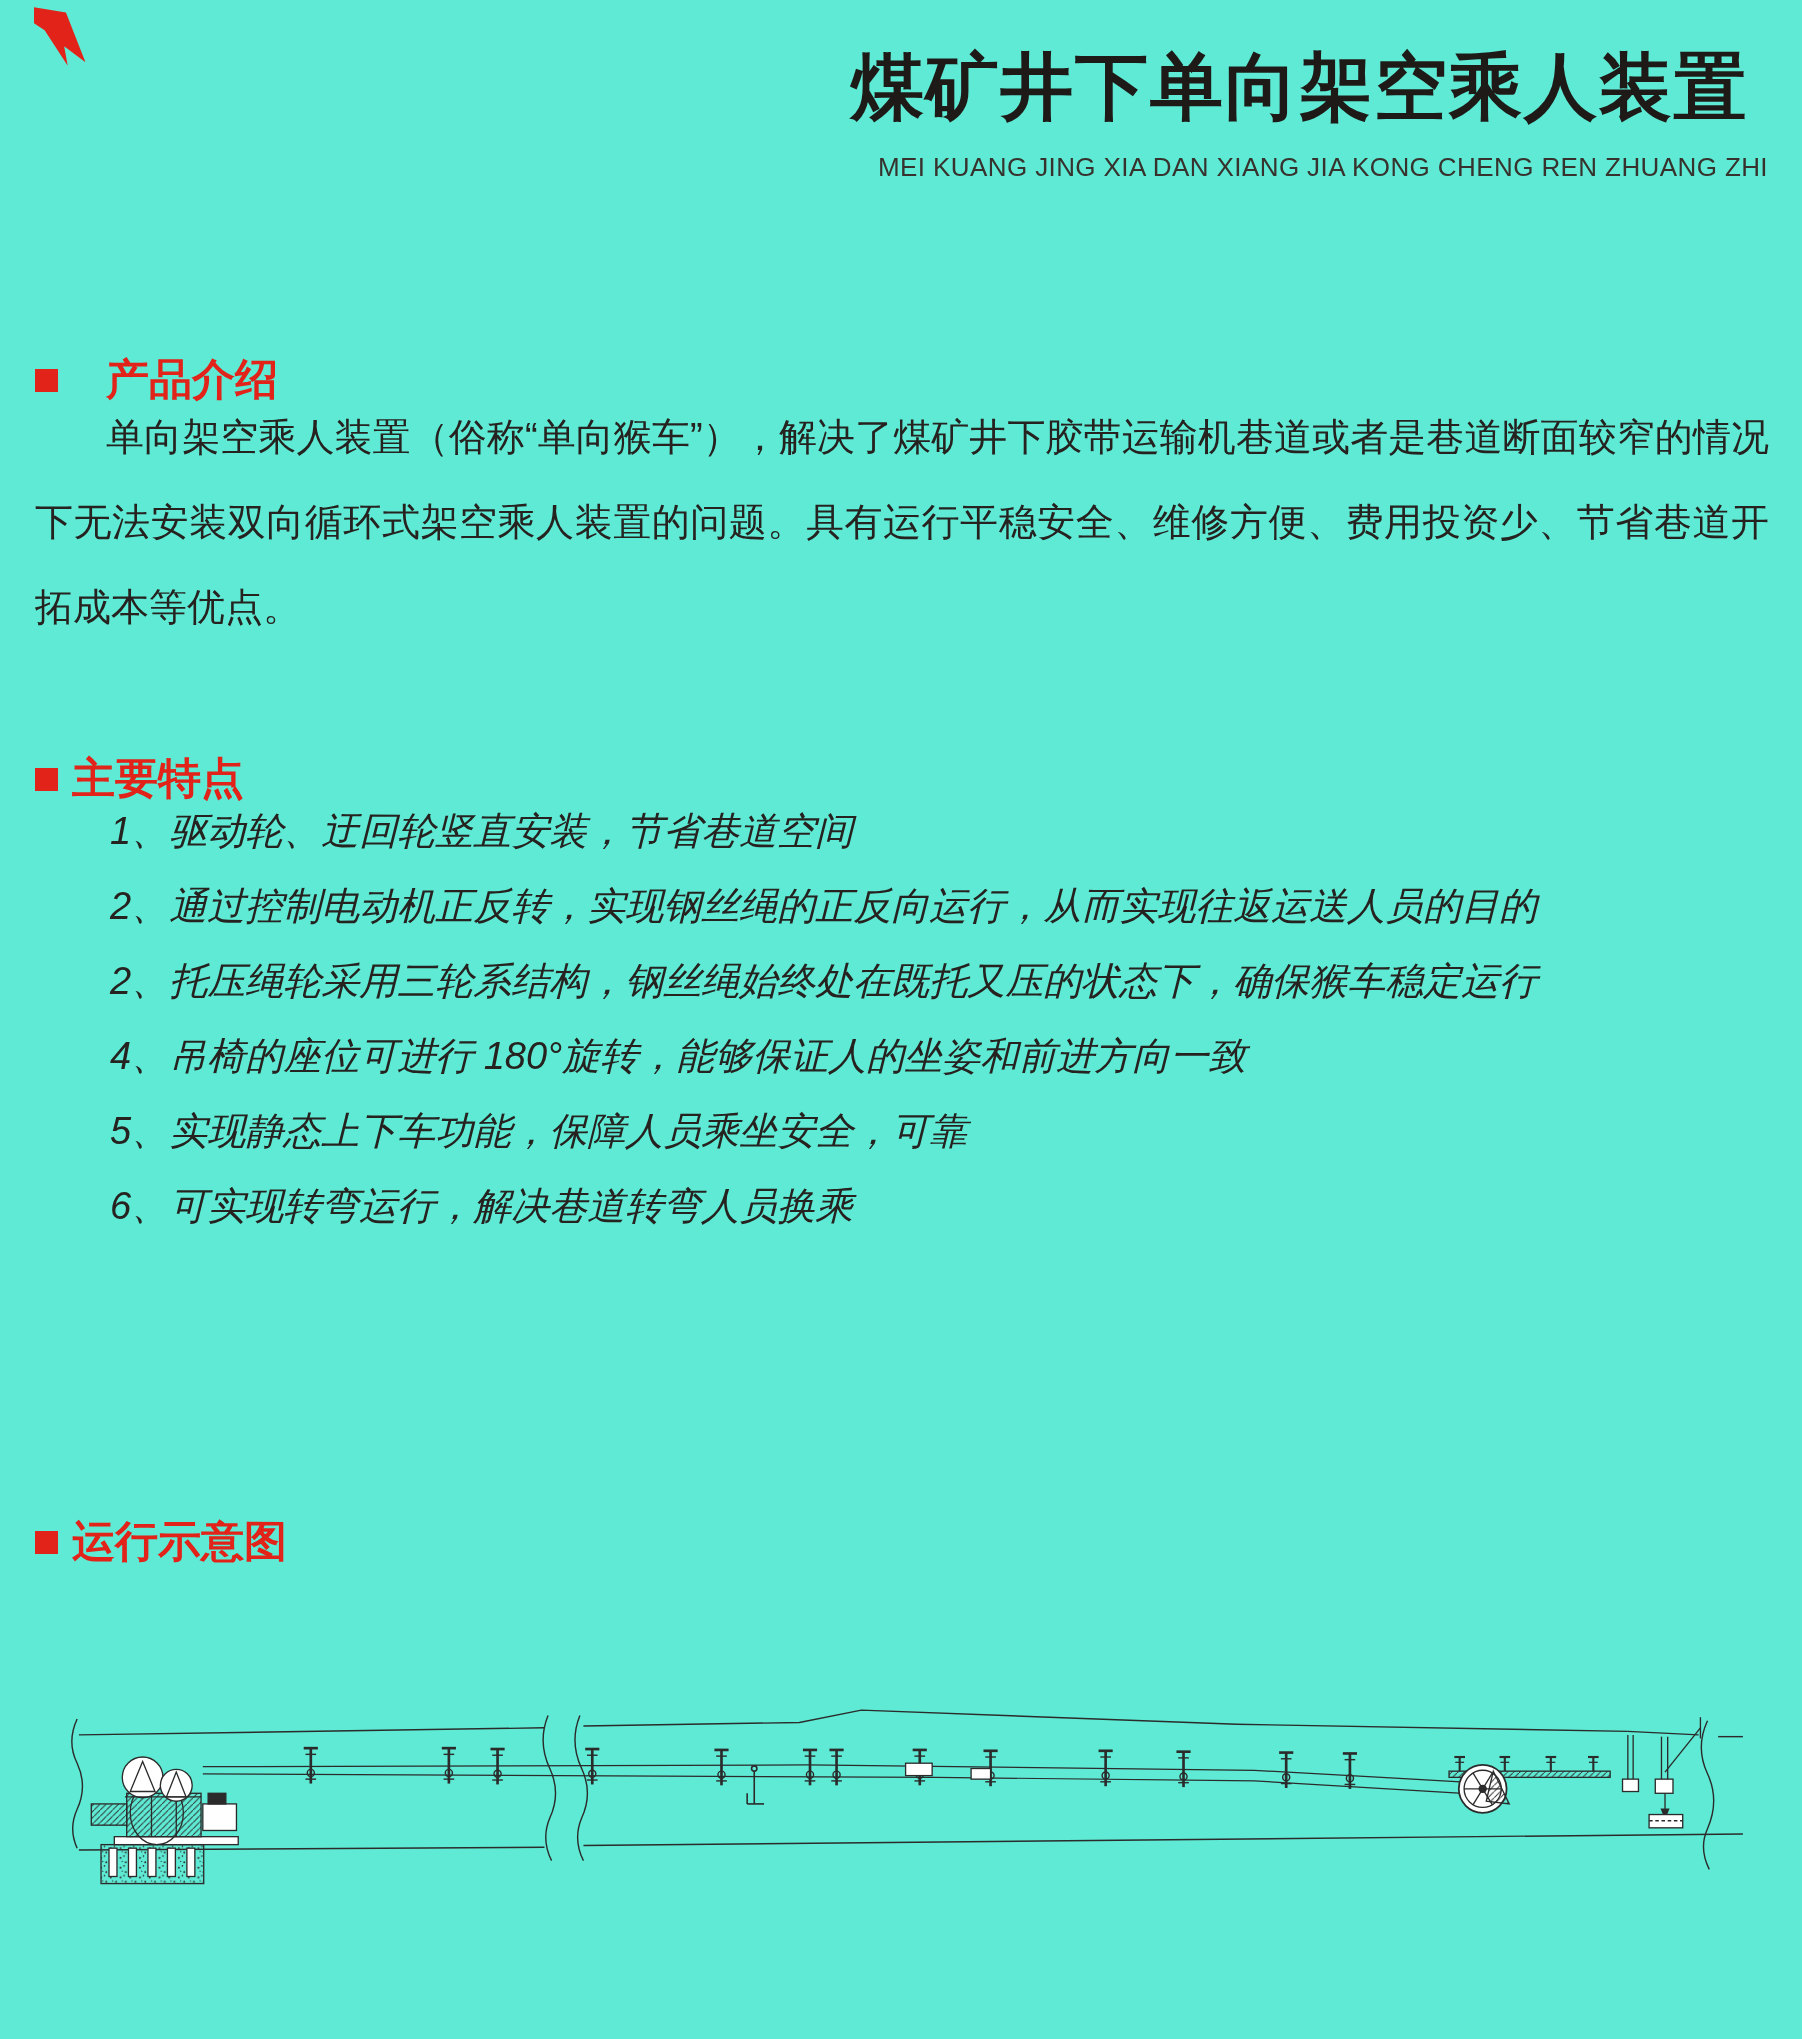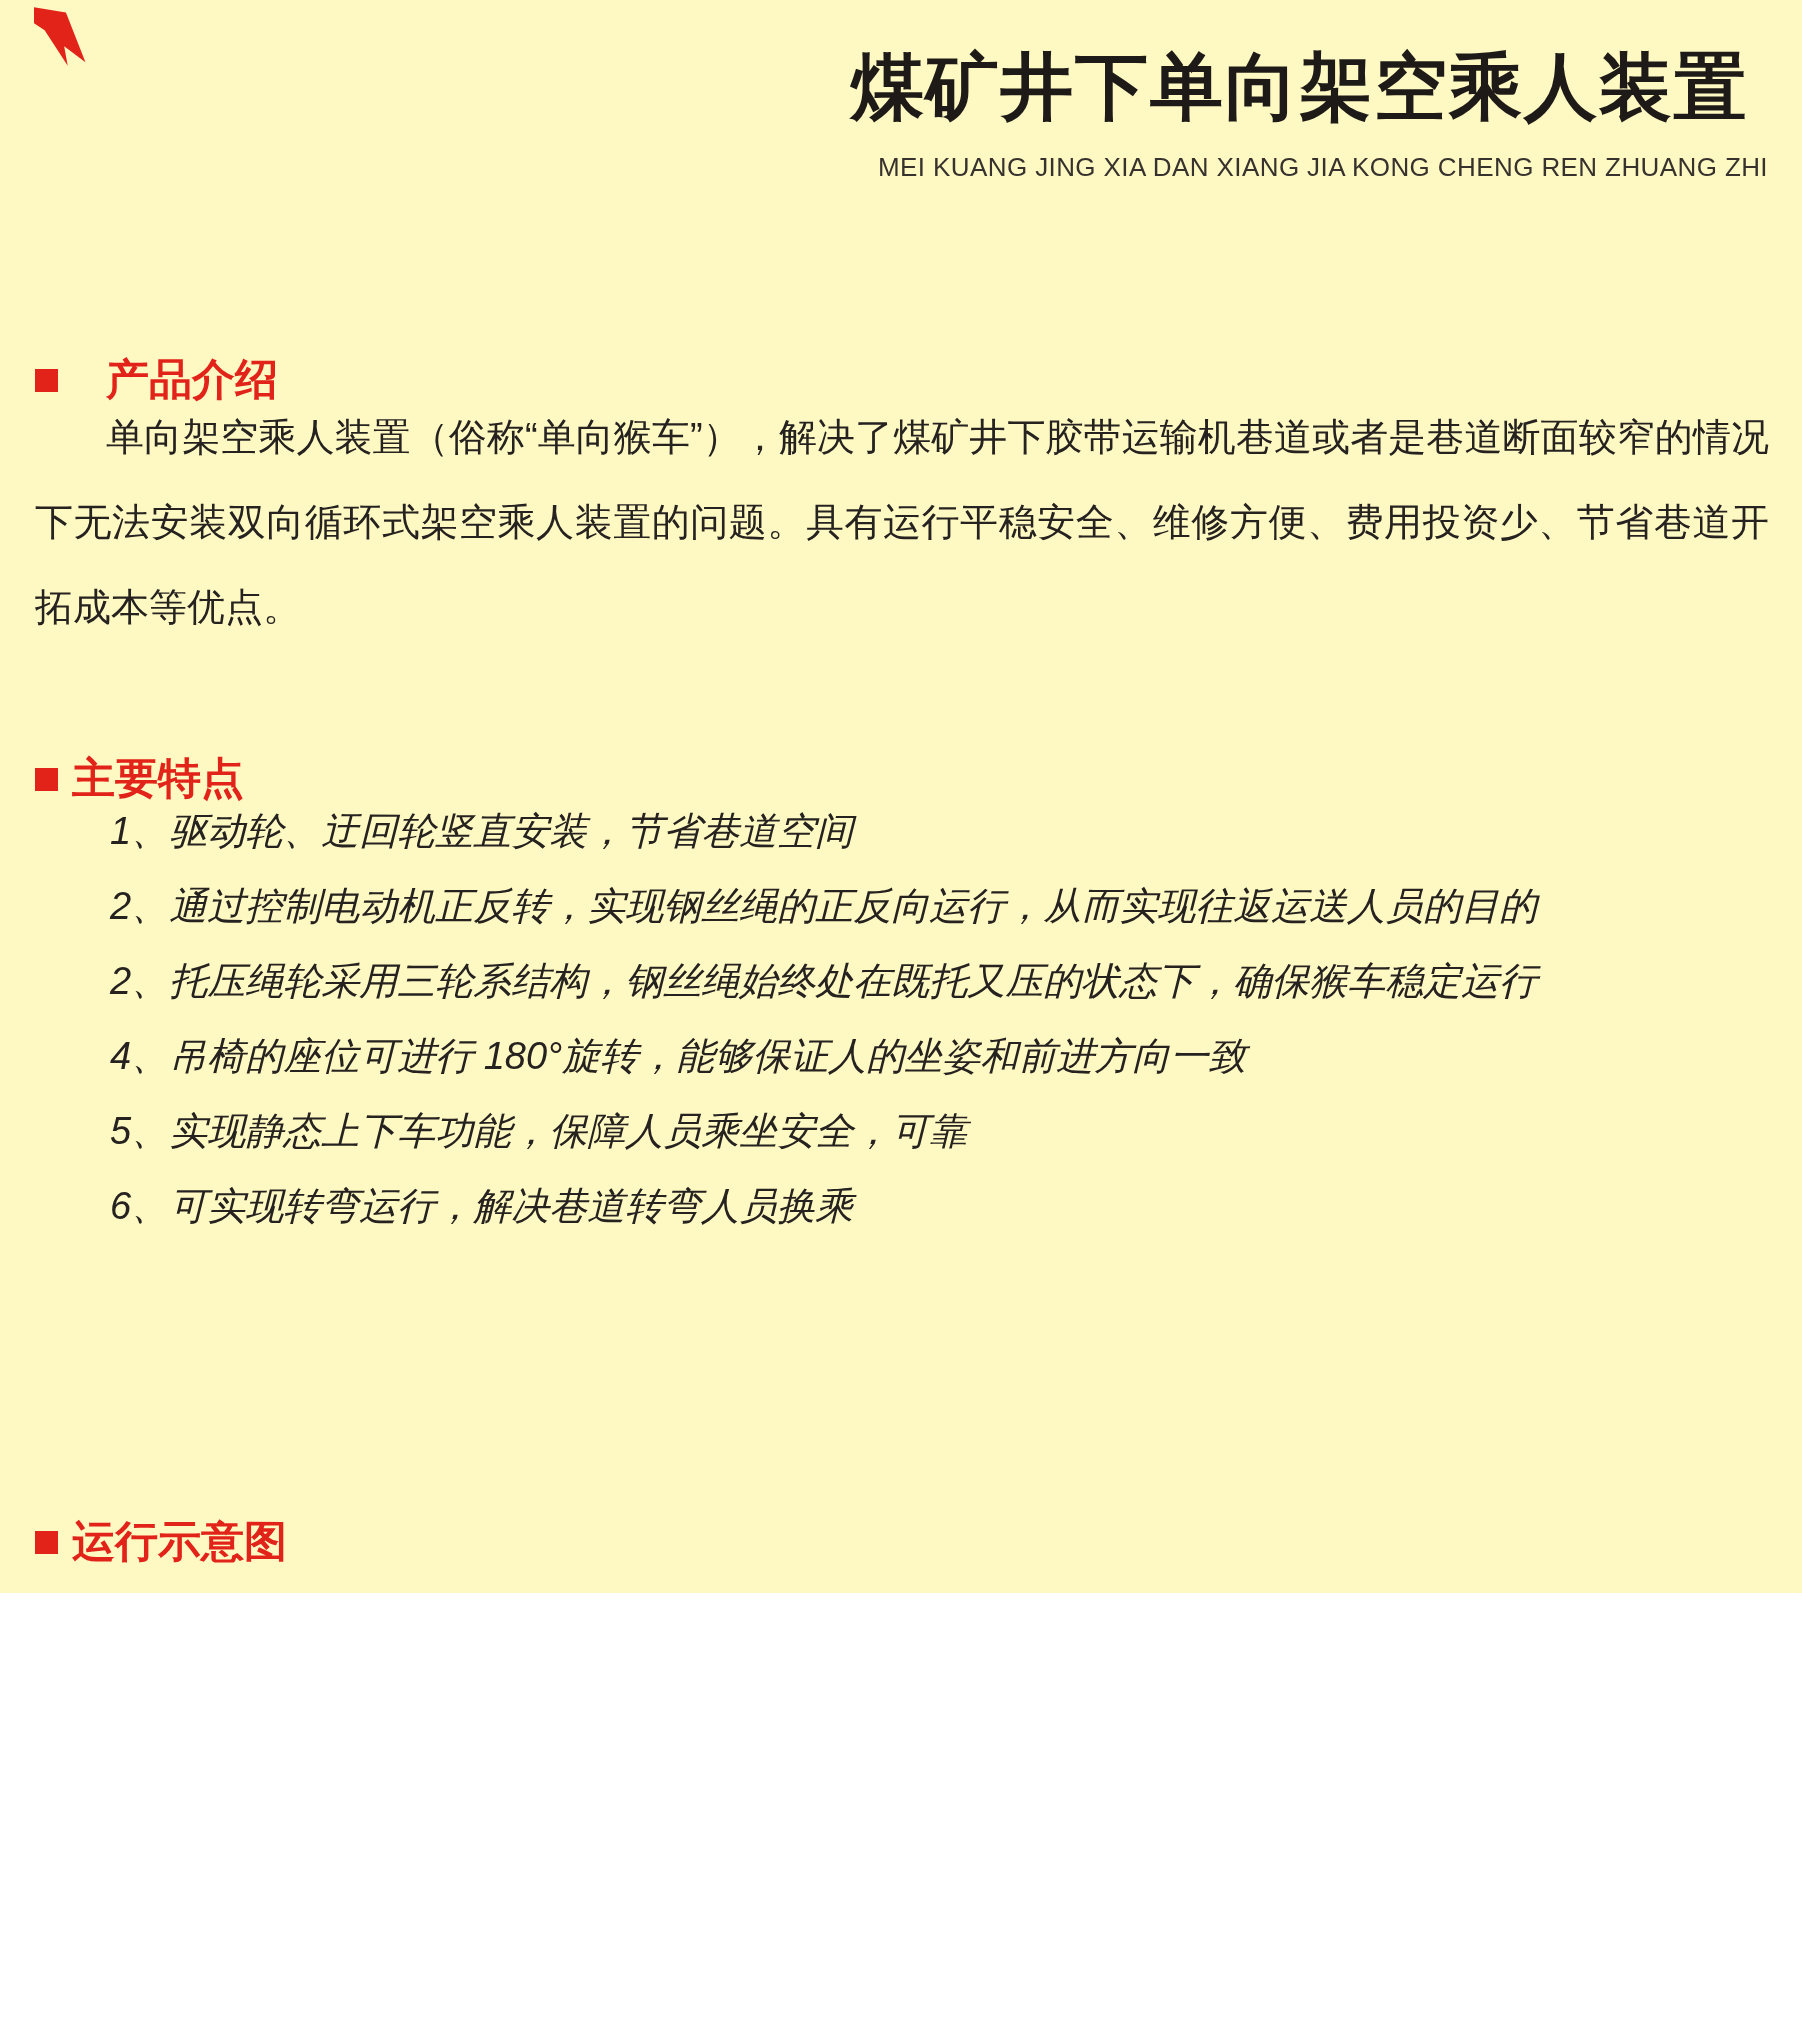--- a/index.html
+++ b/index.html
@@ -1,20 +1,20 @@
 <!DOCTYPE html>
 <html style="font-size:14px"><head>
 <meta charset="utf-8">
 <style>
   html,body{margin:0;padding:0;background:#ffffff;}
   .page{
     position:relative;
     width:1803px;
-    height:1593px;
-    background:#fef9c3;
+    height:2039px;
+    background:#5eead4;
     font-family:"Liberation Sans", sans-serif;
     color:#262220;
     overflow:hidden;
   }
   
   .corner{position:absolute;left:34px;top:7px;width:55px;height:59px;}
   
   .masthead{position:absolute;top:39px;right:35px;text-align:center;}
   .masthead .title{
     font-size:73px;font-weight:bold;color:#1e1a17;letter-spacing:1.8px;white-space:nowrap;

